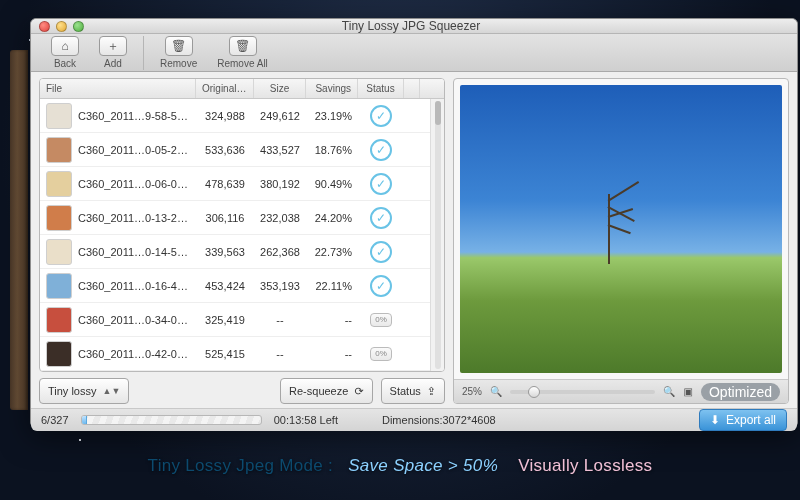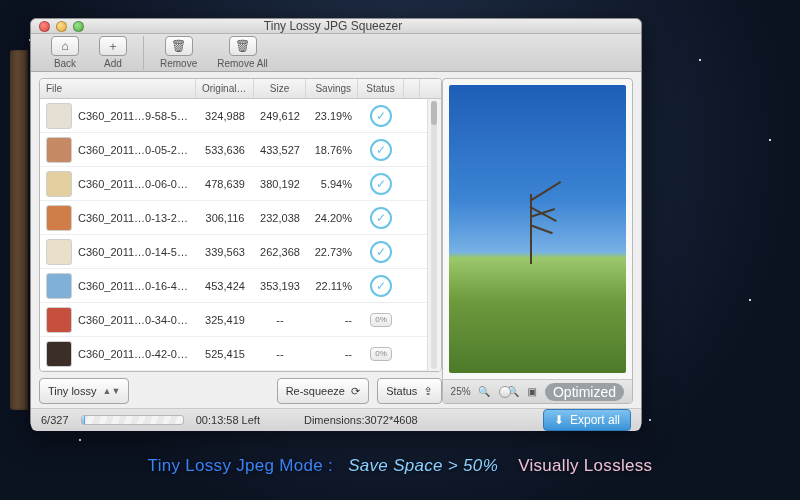--- a/index.html
+++ b/index.html
@@ -23,21 +23,21 @@
       radial-gradient(1px 1px at 770px 140px, #cfd9e8 100%, transparent),
       radial-gradient(1px 1px at 20px 120px, #e8edf5 100%, transparent);
     pointer-events: none;
   }
   .book-edge {
     position: absolute; left: 10px; top: 50px; width: 18px; height: 360px;
     background: linear-gradient(90deg,#4a3728,#6b5138 40%,#5a432e);
     border-radius: 3px 0 0 3px; box-shadow: inset -2px 0 3px rgba(0,0,0,.4);
   }
   .window {
-    position: absolute; left: 30px; top: 18px; width: 612px; height: 410px;
+    position: absolute; left: 30px; top: 18px; width: 768px; height: 410px;
     background: #efefef;
     border: 1px solid #8d8d8d;
     border-radius: 6px;
     box-shadow: 0 8px 30px rgba(0,0,0,0.55);
     display: flex; flex-direction: column;
   }
   .titlebar {
     height: 22px; display: flex; align-items: center; padding: 0 8px;
     background: linear-gradient(#ededed,#d6d6d6);
     border-bottom: 1px solid #b5b5b5;
@@ -61,21 +61,21 @@
   }
   .tbtn .glyph {
     width: 28px; height: 20px; border: 1px solid #9a9a9a; border-radius: 4px;
     background: linear-gradient(#fdfdfd,#e6e6e6);
     display: flex; align-items: center; justify-content: center; font-size: 12px; color:#555;
   }
   .tbtn .lbl { font-size: 10px; color: #555; margin-top: 2px; }
   .tsep { width: 1px; height: 34px; background: #b5b5b5; margin: 0 6px; }
 
   .content {
-    flex: 1; display: flex; padding: 6px 8px 4px 8px;
+    flex: 1; display: flex; gap: 8px; padding: 6px 8px 4px 8px;
   }
   .left-pane { width: 406px; display: flex; flex-direction: column; }
   .table-wrap {
     flex: 1; border: 1px solid #b9b9b9; border-radius: 4px; background: #fff; overflow: hidden;
     display: flex; flex-direction: column;
   }
   .thead {
     display: flex; background: linear-gradient(#f6f6f6,#e5e5e5); border-bottom: 1px solid #c8c8c8;
     font-size: 10px; color: #555;
   }
@@ -185,21 +185,21 @@
   .export-all {
     background: linear-gradient(#7ec2f0,#3a93d8); color: #fff; border: 1px solid #2f7bbd;
     border-radius: 4px; height: 22px; padding: 0 10px; display: inline-flex; align-items: center; gap: 6px;
     font-size: 12px;
   }
   .caption {
     position: absolute; left: 0; right: 0; bottom: 24px; text-align: center;
     color: #e7eef7; font-size: 17px; letter-spacing: .3px;
     text-shadow: 0 1px 3px rgba(0,0,0,.6);
   }
-  .caption .hl1 { color: #3b82f6; }
+  .caption .hl1 { color: #0c4a6e; }
   .caption .hl2 { color: #8cd1ff; font-style: italic; }
   .caption .hl3 { color: #f0c0d6; }
   .ic { font-family: Arial, sans-serif; }
 </style>
 </head>
 <body>
 
 <div class="book-edge"></div>
 
 <div class="window">
@@ -280,21 +280,21 @@
                   <div class="status-badge">✓</div>
                 </div>
               </div>
               <div class="row">
                 <div class="col-file">
                   <div class="thumb" style="background: rgb(228, 207, 158);"></div>
                   <span class="fname">C360_2011…0-06-09.jpg</span>
                 </div>
                 <div class="col-orig">478,639</div>
                 <div class="col-size">380,192</div>
-                <div class="col-sav">5.94%</div>
+                <div class="col-sav">90.49%</div>
                 <div class="col-status">
                   <div class="status-badge">✓</div>
                 </div>
               </div>
               <div class="row">
                 <div class="col-file">
                   <div class="thumb" style="background: rgb(208, 125, 74);"></div>
                   <span class="fname">C360_2011…0-13-24.jpg</span>
                 </div>
                 <div class="col-orig">306,116</div>

